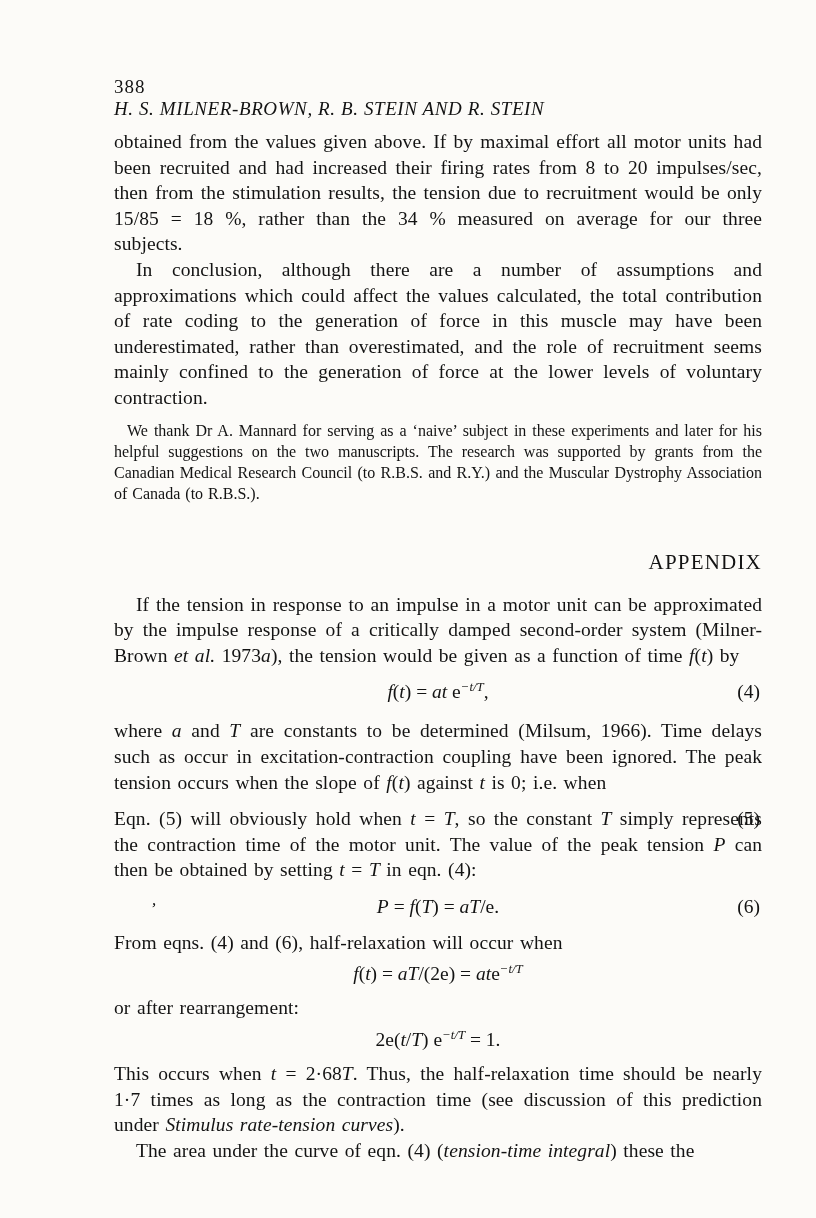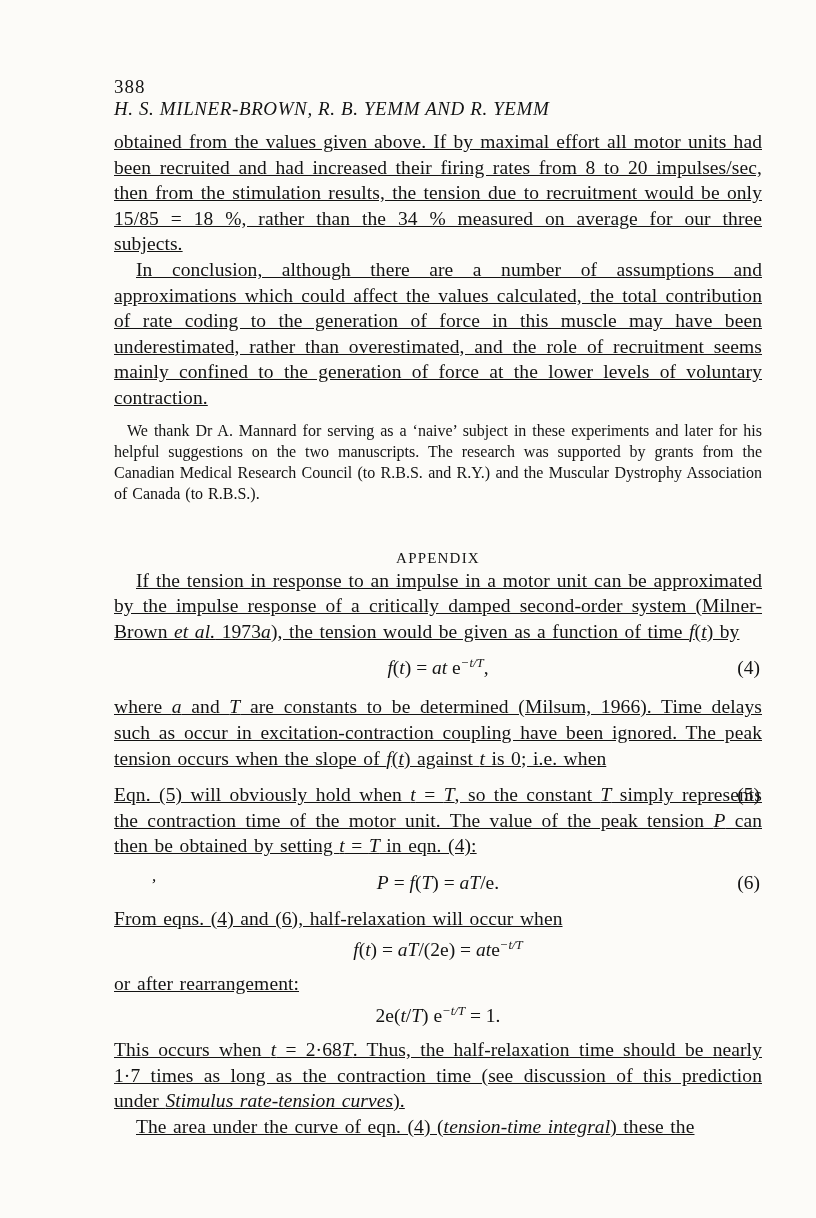--- a/index.html
+++ b/index.html
@@ -34,37 +34,36 @@
     letter-spacing: 0.6px;
     white-space: nowrap;
   }
   p.para {
     font-size: 19.5px;
     line-height: 25.6px;
     text-align: justify;
     margin: 0;
     word-spacing: 1.5px;
     letter-spacing: 0.1px;
-    text-decoration: underline;
   }
   p.indent { text-indent: 22px; }
   p.ack {
     font-size: 16px;
     line-height: 21px;
     text-align: justify;
     margin: 9px 0 0 0;
     text-indent: 13px;
     word-spacing: 1px;
   }
   .appendix-heading {
-    text-align: center;
-    font-size: 15px;
+    text-align: right;
+    font-size: 21px;
     letter-spacing: 1.2px;
     font-weight: normal;
-    margin: 46px 0 1px 0;
+    margin: 46px 0 17px 0;
   }
   .equation {
     position: relative;
     font-size: 19.5px;
     line-height: 25px;
     text-align: center;
     margin: 11px 0;
   }
   .equation.tight { margin: 6px 0; }
   .eq-number {
@@ -86,21 +85,21 @@
     text-align: right;
   }
 </style>
 </head>
 <body>
 
 <div class="content">
 
   <div class="header">
     <span class="pagenum">388</span>
-    <span class="runhead">H. S. MILNER-BROWN, R. B. YEMM AND R. YEMM</span>
+    <span class="runhead">H. S. MILNER-BROWN, R. B. STEIN AND R. STEIN</span>
   </div>
 
   <p class="para">obtained from the values given above. If by maximal effort all motor units had been recruited and had increased their firing rates from 8 to 20 impulses/sec, then from the stimulation results, the tension due to recruitment would be only 15/85 = 18 %, rather than the 34 % measured on average for our three subjects.</p>
 
   <p class="para indent">In conclusion, although there are a number of assumptions and approximations which could affect the values calculated, the total contribution of rate coding to the generation of force in this muscle may have been underestimated, rather than overestimated, and the role of recruitment seems mainly confined to the generation of force at the lower levels of voluntary contraction.</p>
 
   <p class="ack">We thank Dr A. Mannard for serving as a ‘naive’ subject in these experiments and later for his helpful suggestions on the two manuscripts. The research was supported by grants from the Canadian Medical Research Council (to R.B.S. and R.Y.) and the Muscular Dystrophy Association of Canada (to R.B.S.).</p>
 
   <div class="appendix-heading">APPENDIX</div>
 

